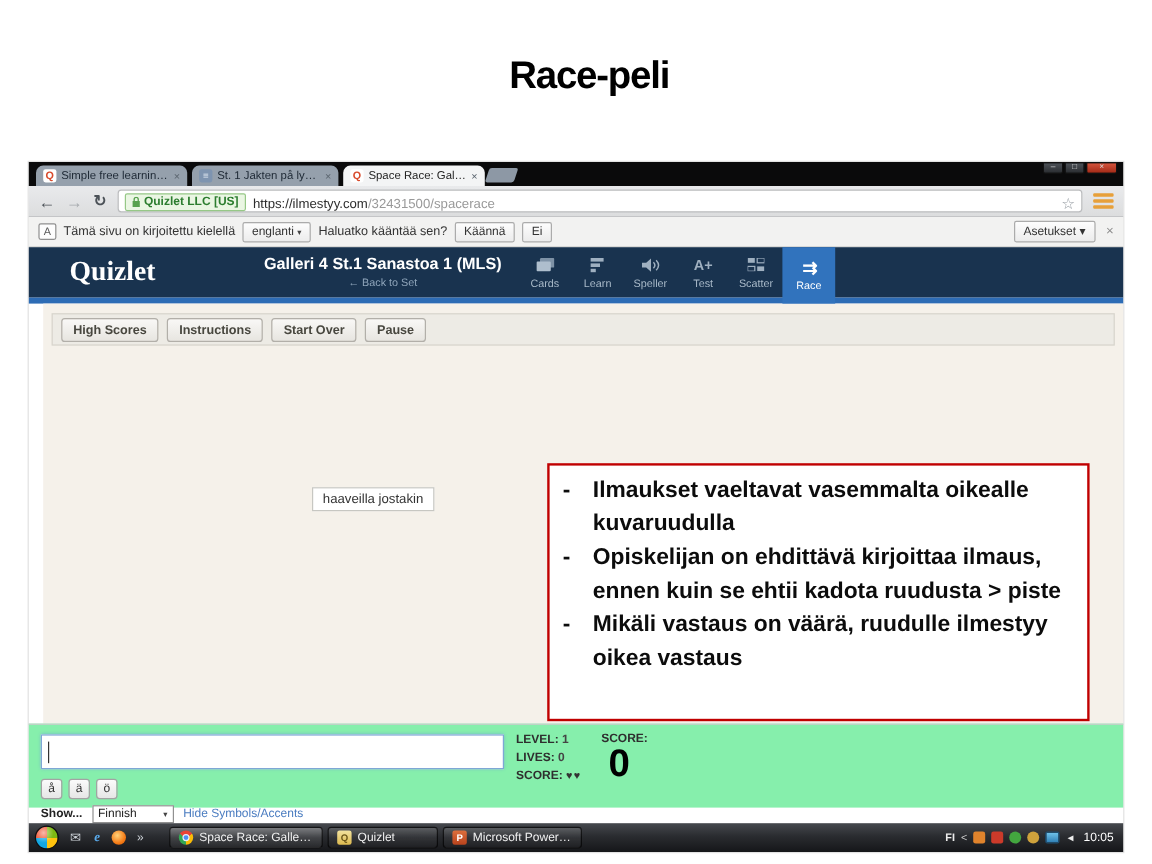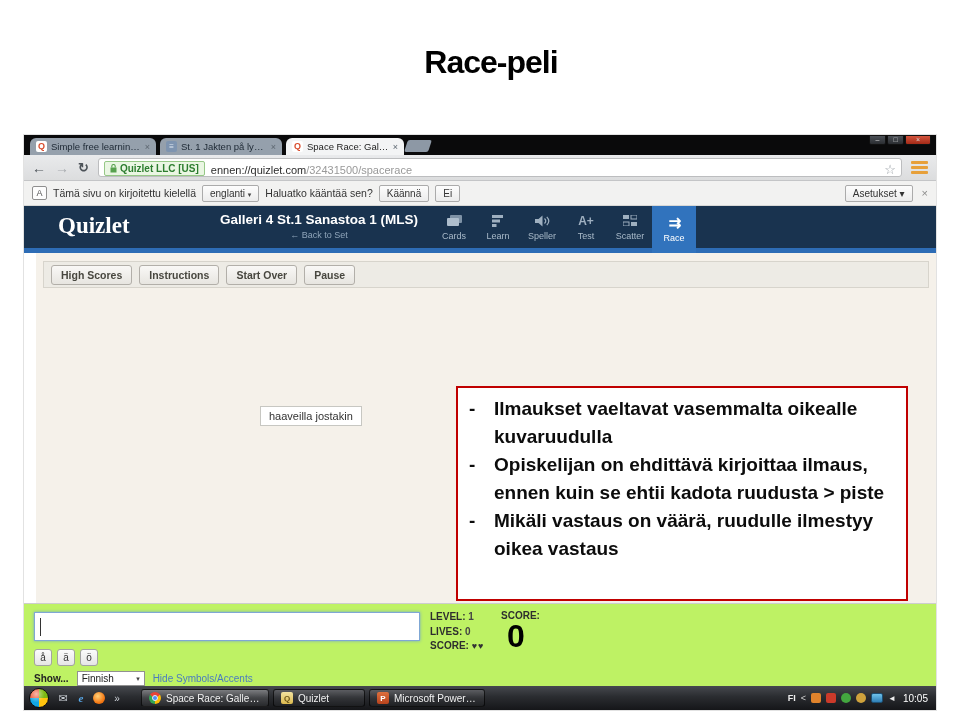--- a/index.html
+++ b/index.html
@@ -86,21 +86,21 @@
     padding:3px 9px; font-size:10.5px; font-weight:bold; color:#48473f; white-space:nowrap; }
   .term { position:absolute; left:224px; top:153px; background:#fff; border:1px solid #c7c7c2;
     padding:3px 8px; font-size:11px; color:#333; white-space:nowrap; }
   .annot { position:absolute; left:420px; top:133px; width:452px; height:215px; background:#fff;
     border:2px solid #c00000; padding:7px 10px 0 6px; overflow:hidden; }
   .bullet { display:flex; font-weight:bold; font-size:19px; line-height:28px; color:#0c0c0c; }
   .bullet-dash { width:30px; flex:none; padding-left:5px; }
   .bullet-text { flex:1; }
 
   
-  .bottombar { position:absolute; top:468px; left:0; right:0; height:83px; background:#bef264;
+  .bottombar { position:absolute; top:468px; left:0; right:0; height:70px; background:#86efac;
     border-top:1px solid #cdcdcd; }
   .answer { position:absolute; left:10px; top:8px; width:386px; height:29px; background:#fff;
     border:1px solid #7fa7d5; box-shadow:0 0 3px rgba(110,160,215,.9); }
   .caret { position:absolute; left:5px; top:5px; width:1px; height:18px; background:#333; }
   .stats { position:absolute; left:406px; top:6px; font-size:10px; font-weight:bold; color:#2e2e2e;
     line-height:14.5px; white-space:nowrap; }
   .stat-val { font-weight:bold; color:#444; }
   .hearts { color:#333; font-size:9px; letter-spacing:1px; }
   .score-label { position:absolute; left:477px; top:6px; font-size:10px; font-weight:bold; color:#2e2e2e; }
   .score-value { position:absolute; left:483px; top:14px; font-size:32px; font-weight:bold; color:#000; }
@@ -198,21 +198,21 @@
       <span class="navbtn fwd">→</span>
       <span class="navbtn reload">↻</span>
       <div class="omnibox">
         <span class="ssl">
           <svg class="lock" viewBox="0 0 7 9">
             <rect x="0.5" y="3.5" width="6" height="5" fill="#57a14e"></rect>
             <path d="M1.8 3.5 V2.2 a1.7 1.7 0 0 1 3.4 0 V3.5" fill="none" stroke="#57a14e" stroke-width="1.1"></path>
           </svg>
           <span>Quizlet LLC [US]</span>
         </span>
-        <span class="url"><b style="font-weight:normal;">ennen://quizlet.com</b><span class="url-path">/32431500/spacerace</span></span>
+        <span class="url"><b style="font-weight:normal;">https://ilmestyy.com</b><span class="url-path">/32431500/spacerace</span></span>
         <span class="star">☆</span>
       </div>
       <div class="menu-btn">
         <div class="menu-bar"></div>
         <div class="menu-bar"></div>
         <div class="menu-bar"></div>
       </div>
     </div>
 
     <div class="transbar">

